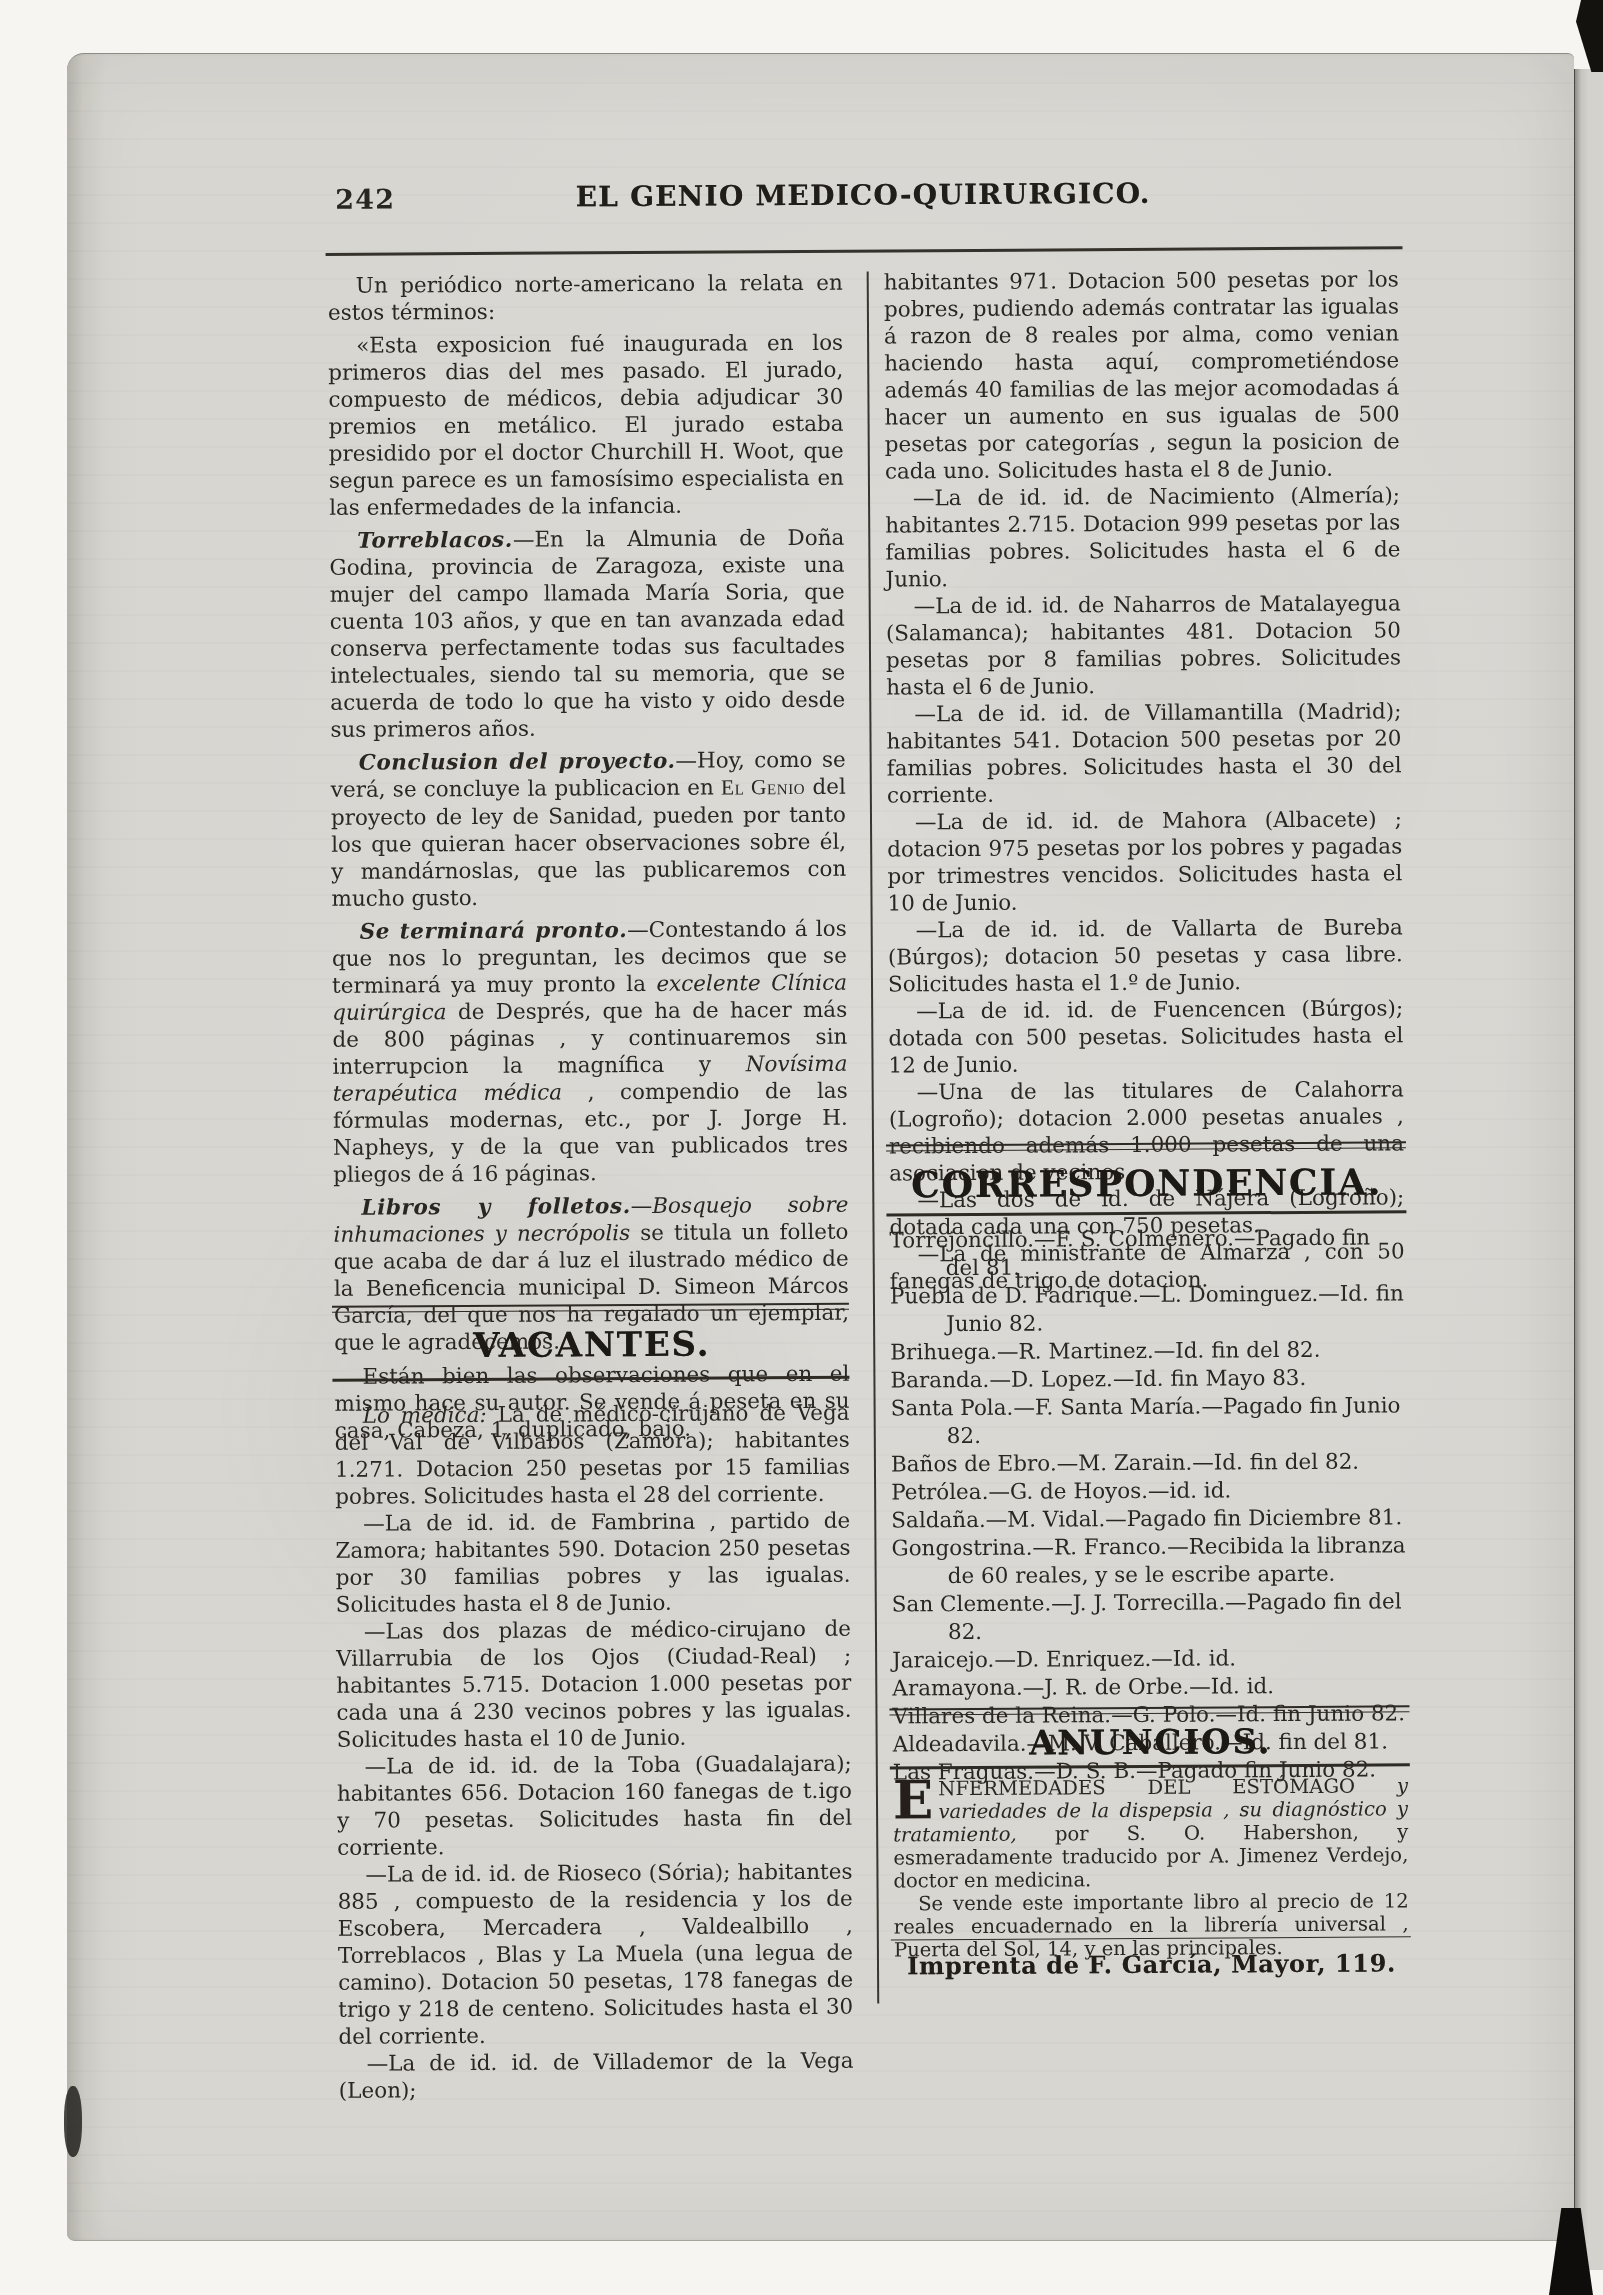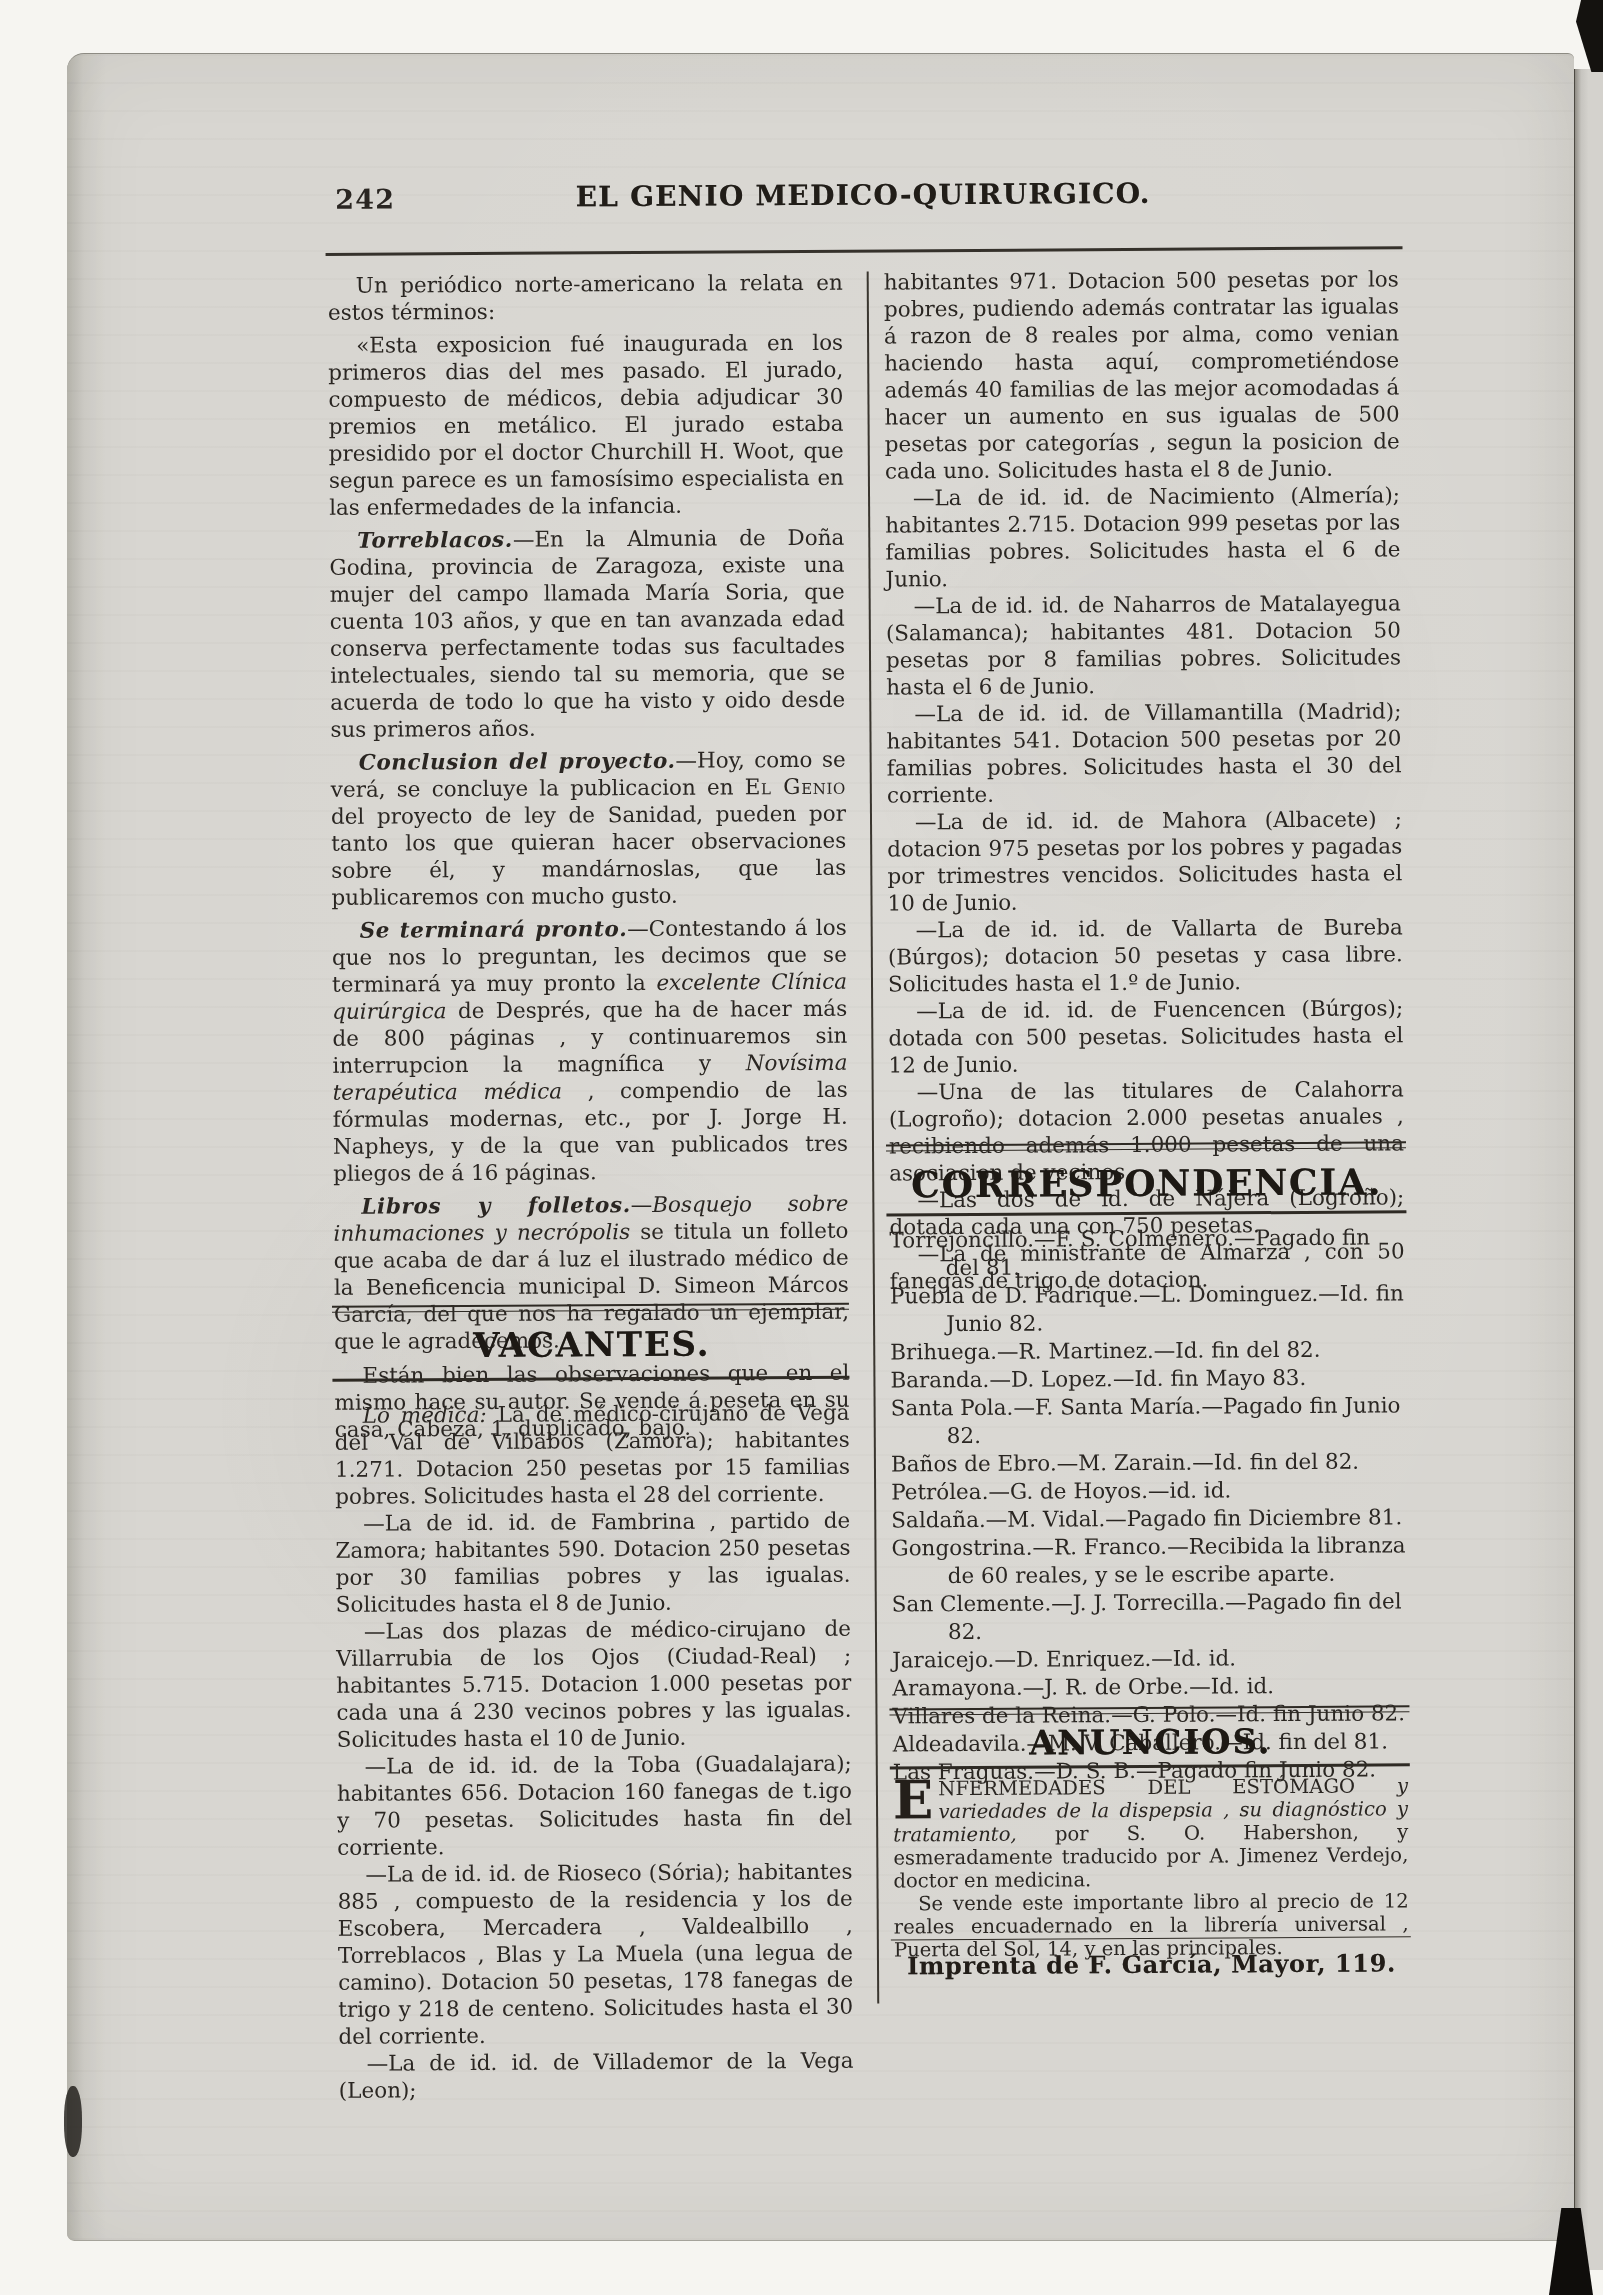--- a/index.html
+++ b/index.html
@@ -62,21 +62,21 @@
   .col{position:absolute;width:515px;font-size:21.5px;line-height:27px;text-align:justify;}
   .left-notes{left:326px;top:269px;}
   .left-vacantes{left:326px;top:1399px;}
   .right-vaccont{left:882px;top:269px;}
 
   p.para{margin:0;padding:0;}
   .left-notes p.para{margin-bottom:6.1px;}
   p.para.ind{text-indent:28px;}
   .lead{font-weight:bold;font-style:italic;letter-spacing:0.6px;}
   .it{font-style:italic;}
-  .sc{font-variant:small-caps;letter-spacing:0.6px;}
+  .sc{font-variant:small-caps;letter-spacing:0.6px;font-family:Liberation Serif, serif;}
 
   .rule{position:absolute;height:2.5px;background:#2e2a24;}
   .rule-double{position:absolute;height:4.3px;border-top:2.5px solid #2e2a24;border-bottom:1.2px solid #2e2a24;background:transparent;}
   .rule-thin{position:absolute;height:1.2px;background:#2e2a24;}
 
   .section-title{
     position:absolute;text-align:center;font-weight:bold;color:#1d1914;
     font-size:34px;letter-spacing:1.8px;text-shadow:0 0 0.6px rgba(0,0,0,.5);
   }
   #vacantes-title{left:326px;top:1323px;width:515px;}

